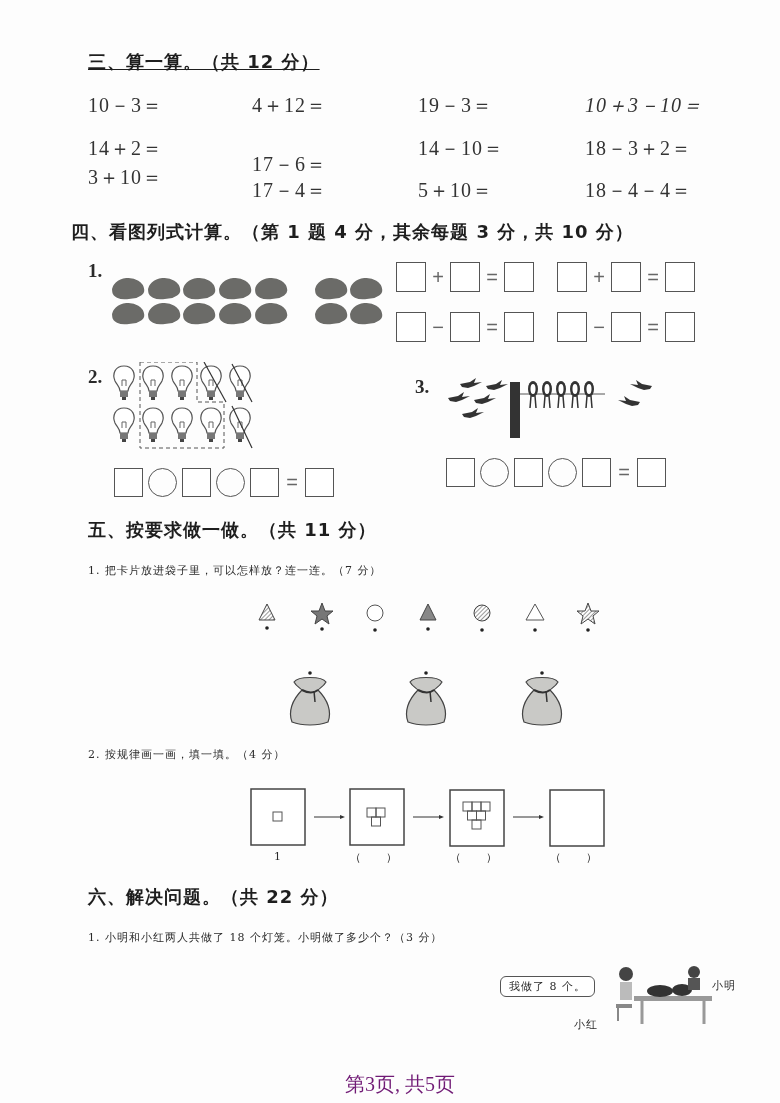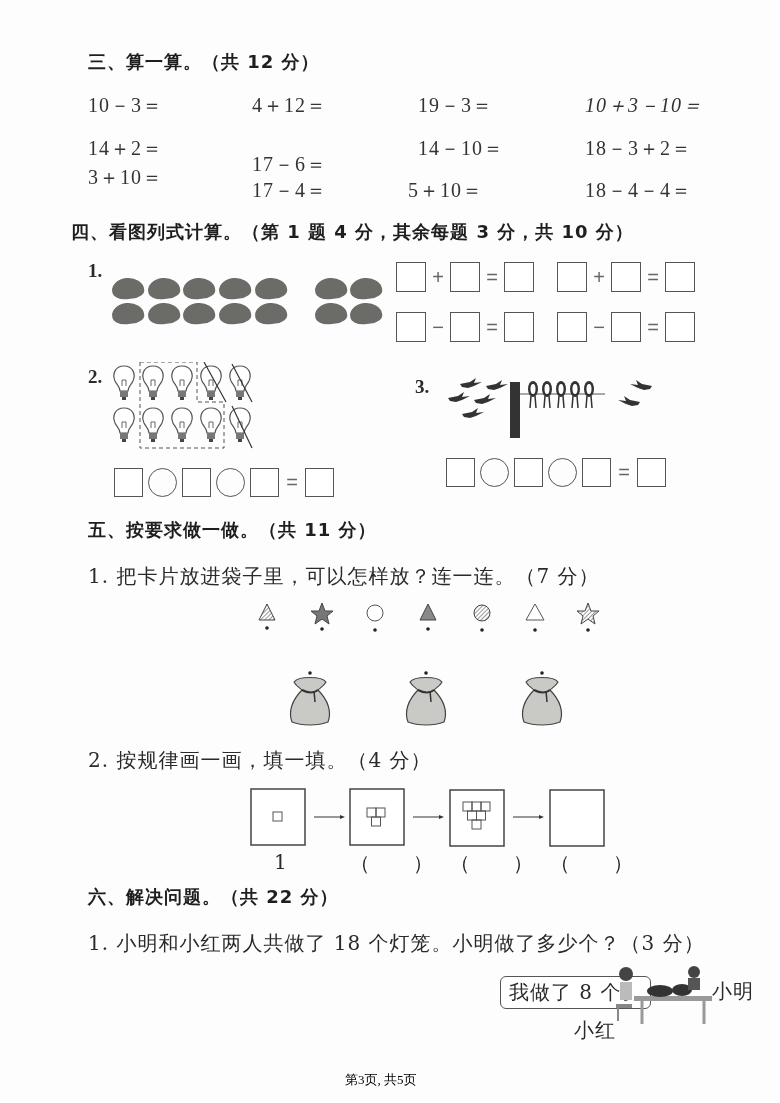--- a/index.html
+++ b/index.html
@@ -1,45 +1,45 @@
 <!DOCTYPE html>
 <html><head>
 <meta charset="utf-8">
 <style>
   html,body{margin:0;padding:0;background:#fdfdfd;}
   body{width:780px;height:1103px;position:relative;overflow:hidden;
        font-family:"DejaVu Serif","Liberation Serif",serif;color:#2a2a2a;}
   .abs{position:absolute;}
   .h{font-family:"DejaVu Sans","Liberation Sans",sans-serif;font-weight:bold;font-size:18px;color:#1e1e1e;letter-spacing:1px;}
-  .q{font-family:"DejaVu Serif","Liberation Serif",serif;font-size:20px;color:#2a2a2a;letter-spacing:1px;}
+  .q{font-family:"DejaVu Serif","Liberation Serif",serif;font-size:11px;color:#2a2a2a;letter-spacing:1px;}
   .qnum{font-family:"Liberation Serif",serif;font-weight:bold;font-size:19px;}
   .eq{font-family:"Liberation Serif",serif;font-size:20px;color:#333;letter-spacing:1px;}
   .box{display:inline-block;border:1.5px solid #555;background:#fff;box-sizing:border-box;vertical-align:middle;}
   .circ{display:inline-block;border:1.5px solid #555;border-radius:50%;box-sizing:border-box;vertical-align:middle;}
   .op{display:inline-block;font-family:"Liberation Sans",sans-serif;font-size:20px;color:#666;vertical-align:middle;width:16px;text-align:center;}
   .row{display:flex;align-items:center;gap:4px;}
   .leaf{width:34px;height:21px;background:#6b6b68;border-radius:55% 60% 45% 50% / 60% 70% 40% 45%;display:inline-block;transform:rotate(-6deg);}
-  .footer{font-family:"Liberation Serif",serif;font-size:13px;color:#000000;}
+  .footer{font-family:"Liberation Serif",serif;font-size:20px;color:#701a75;}
 </style>
 </head>
 <body>
 
-<div class="abs h" style="left:88px;top:50px;">三、算一算。（共 12 分）</div>
+<div class="abs h" style="left:88px;top:50px;text-decoration:underline;">三、算一算。（共 12 分）</div>
 <div class="abs" style="left:88px;top:92px;width:640px;">
   <div class="eq abs" style="left:0;top:0;">10－3＝</div>
   <div class="eq abs" style="left:164px;top:0;">4＋12＝</div>
   <div class="eq abs" style="left:330px;top:0;">19－3＝</div>
   <div class="eq abs" style="left:497px;top:0;font-style:italic;">10＋3－10＝</div>
   <div class="eq abs" style="left:0;top:43px;">14＋2＝</div>
   <div class="eq abs" style="left:164px;top:43px;margin-top:16px;">17－6＝</div>
   <div class="eq abs" style="left:330px;top:43px;">14－10＝</div>
   <div class="eq abs" style="left:497px;top:43px;">18－3＋2＝</div>
   <div class="eq abs" style="left:0;top:72px;">3＋10＝</div>
   <div class="eq abs" style="left:164px;top:85px;">17－4＝</div>
-  <div class="eq abs" style="left:320px;top:85px;text-align:center;">5＋10＝</div>
+  <div class="eq abs" style="left:330px;top:85px;text-align:center;">5＋10＝</div>
   <div class="eq abs" style="left:497px;top:85px;">18－4－4＝</div>
 </div>
 
 <div class="abs h" style="left:71px;top:220px;">四、看图列式计算。（第 1 题 4 分，其余每题 3 分，共 10 分）</div>
 
 <div class="abs qnum" style="left:88px;top:260px;">1.</div>
 <div class="abs" style="left:112px;top:278px;width:270px;">
   <div style="display:flex;gap:4px;">
     <span class="leaf"></span>
       <span class="leaf"></span>

